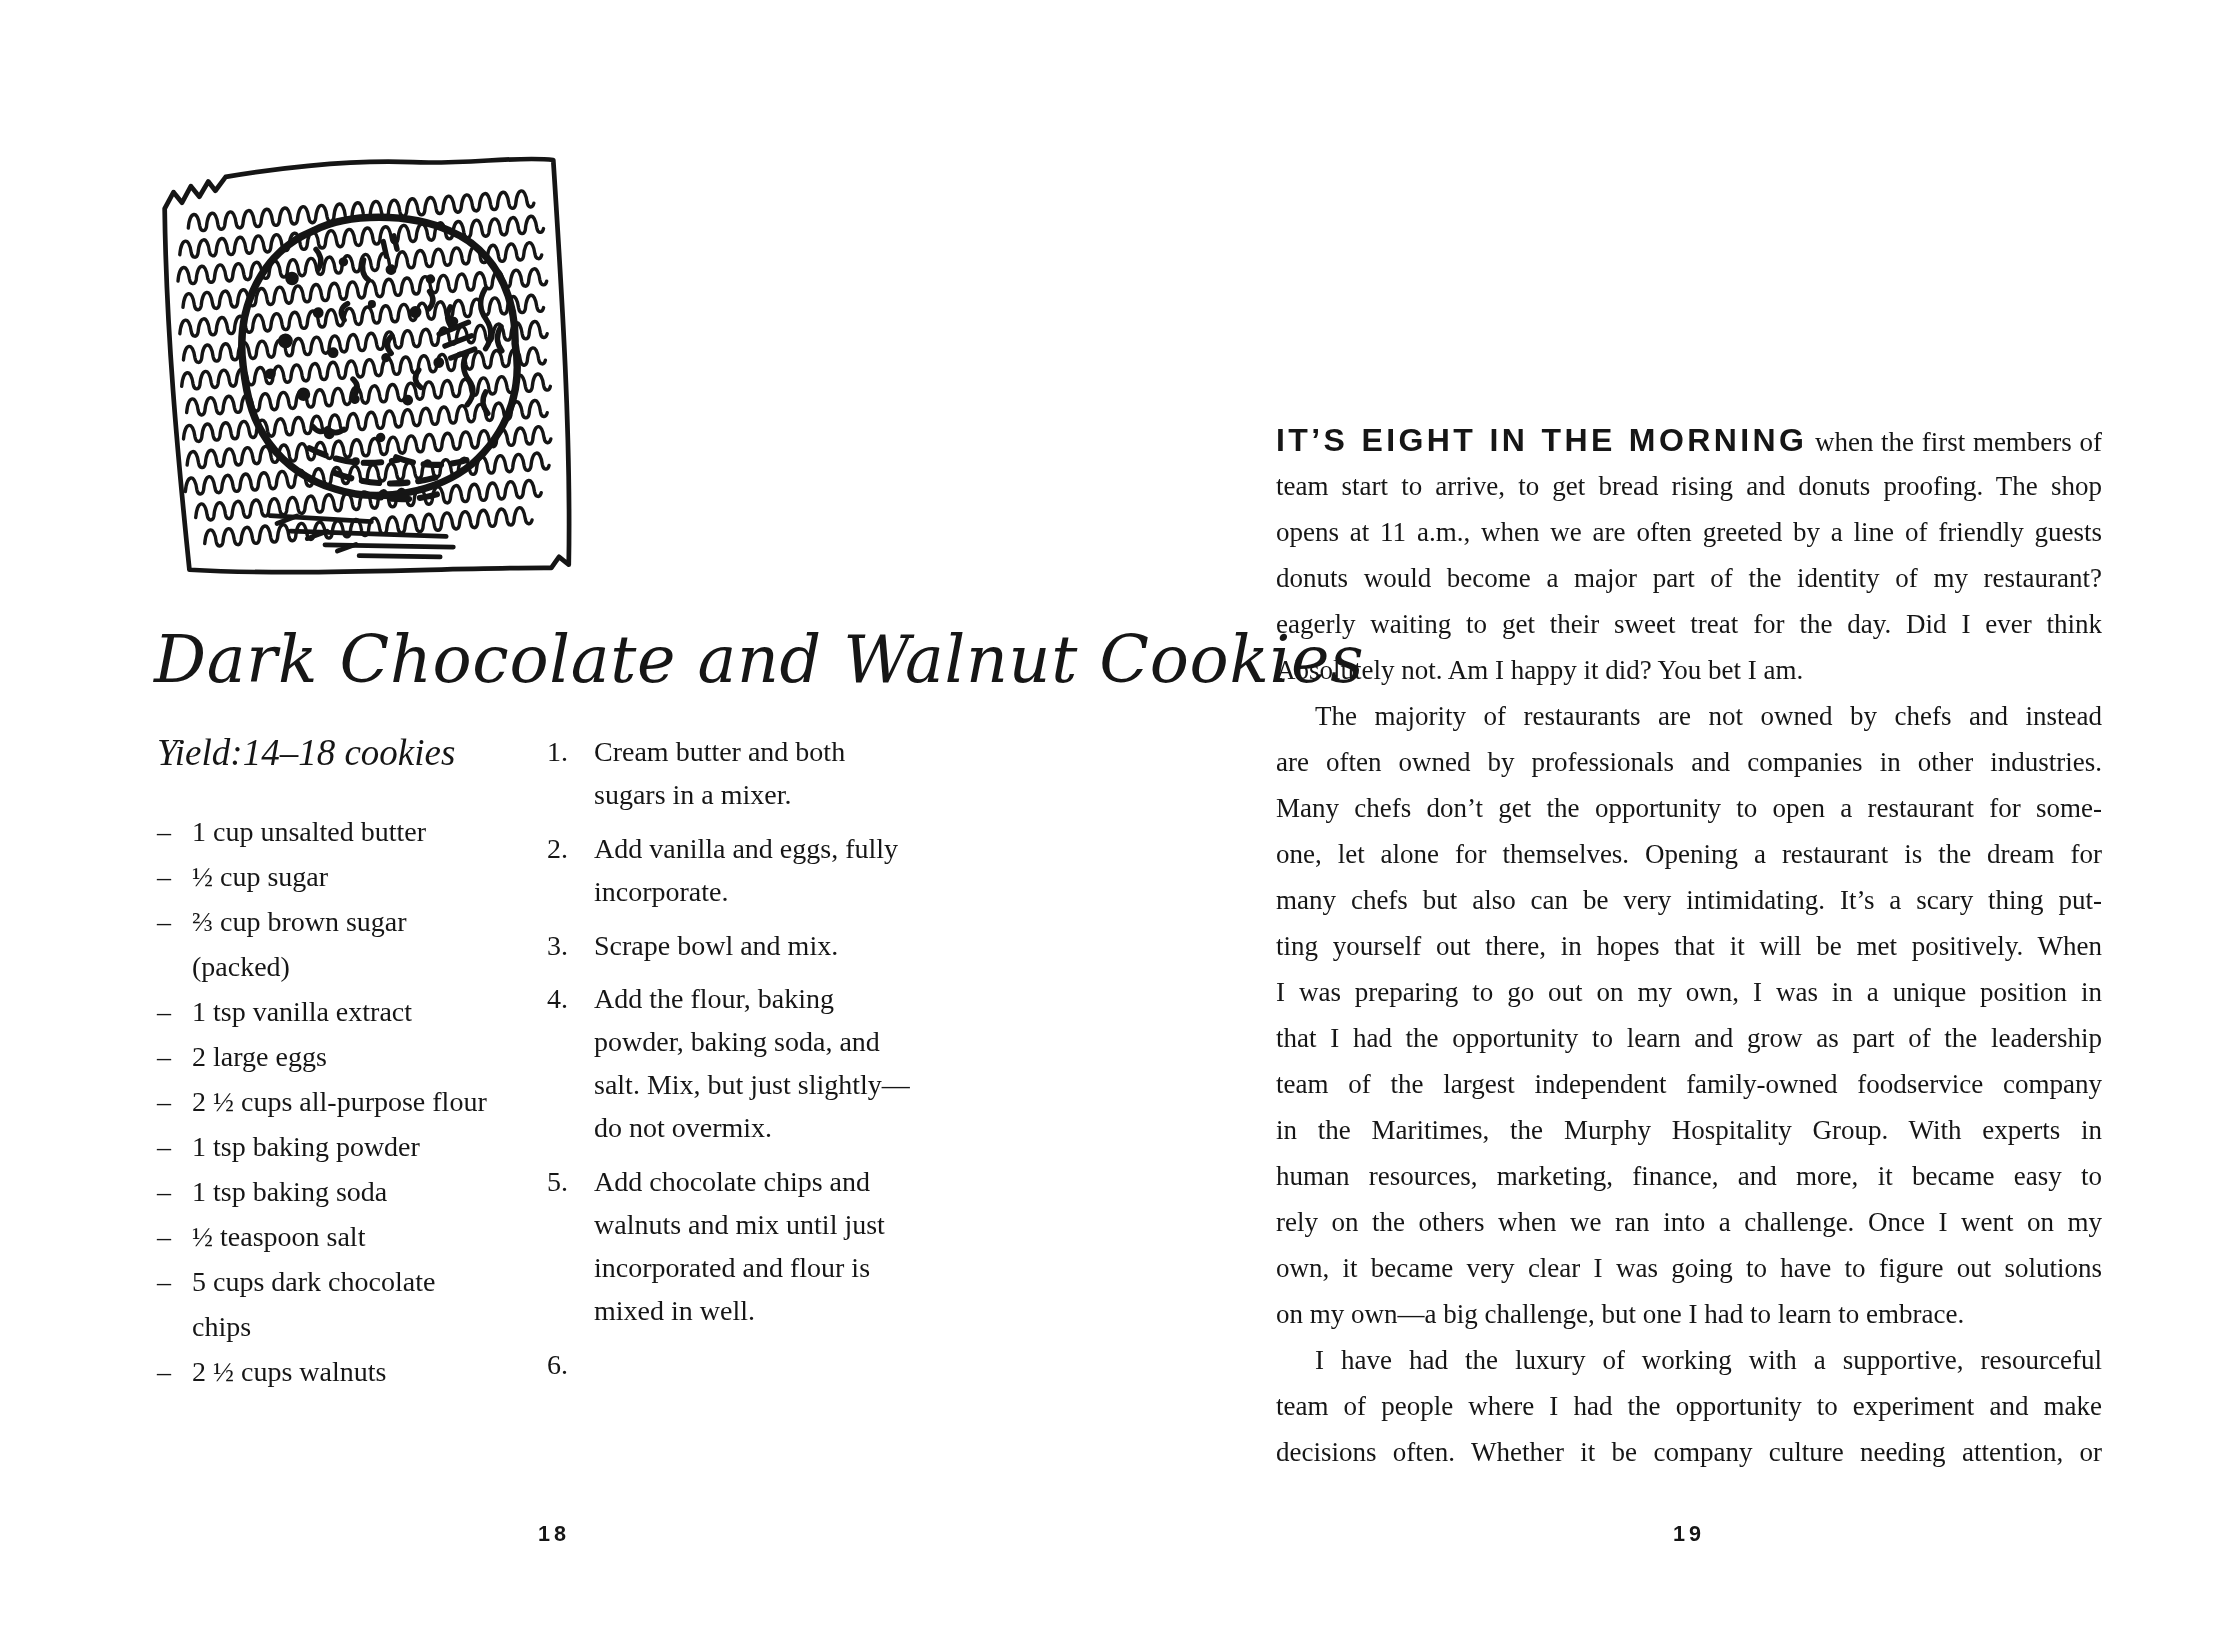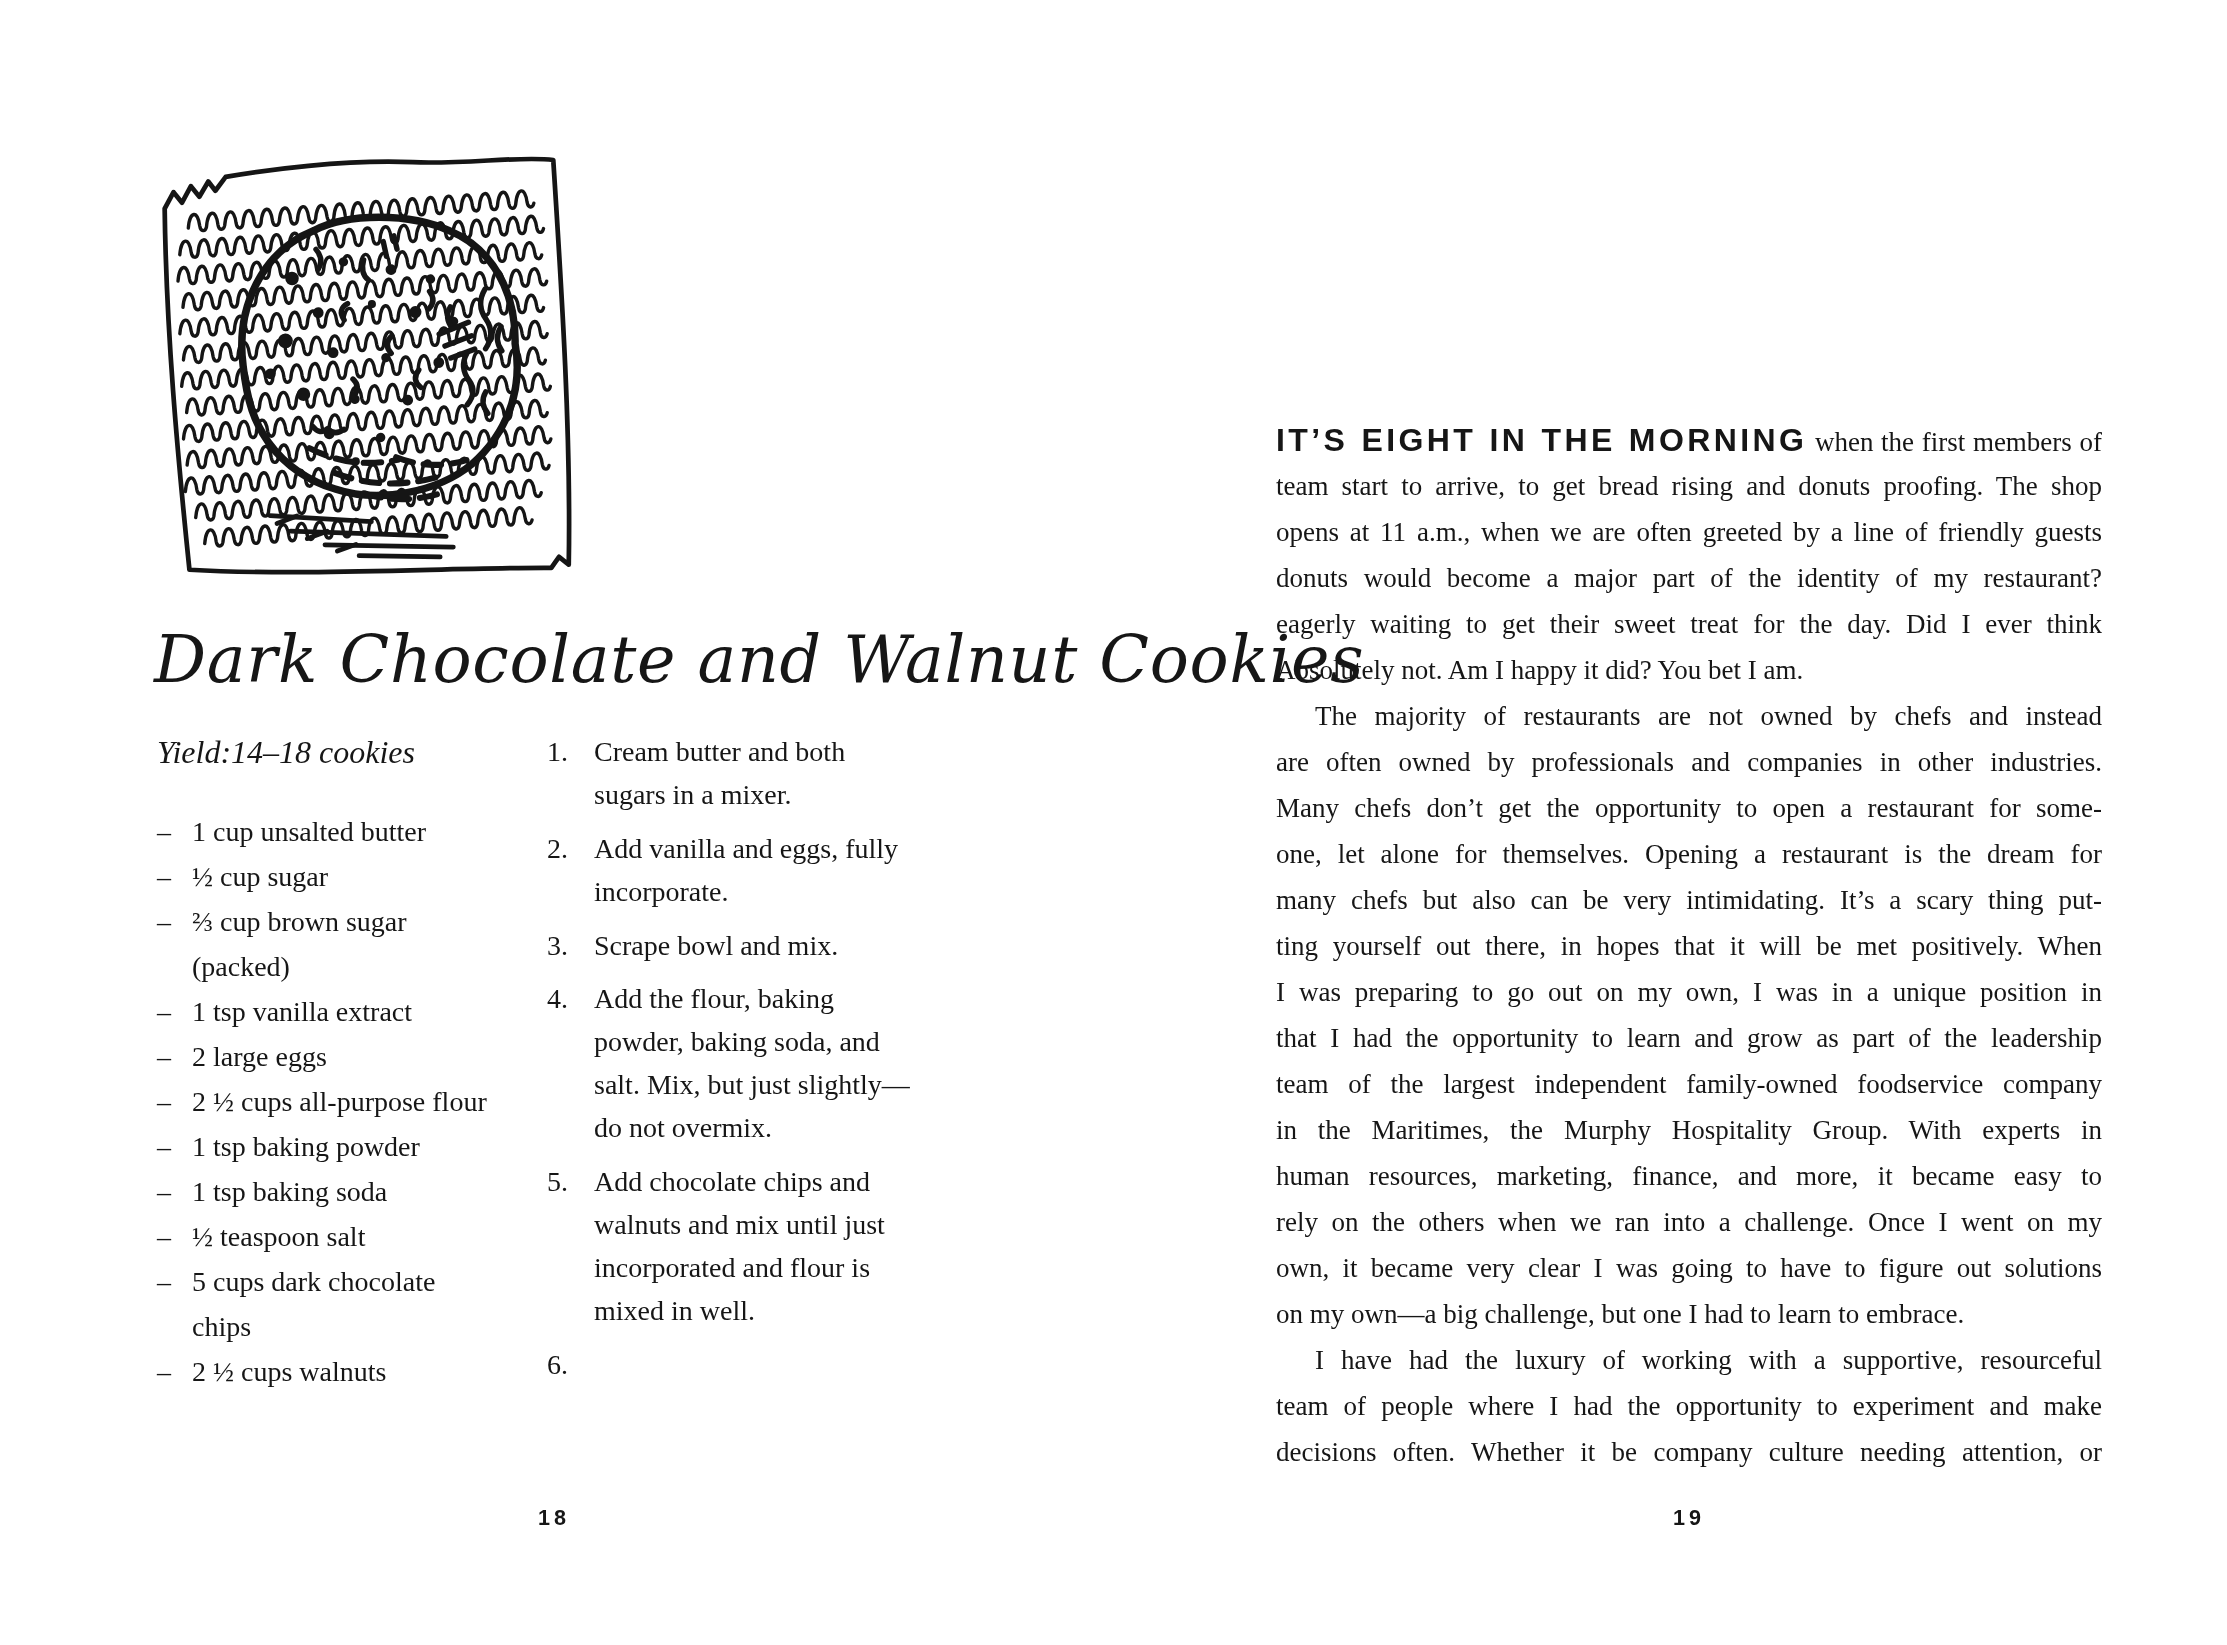--- a/index.html
+++ b/index.html
@@ -6,42 +6,42 @@
   body{width:2227px;height:1646px;position:relative;overflow:hidden;
        color:#161616;font-family:"Liberation Serif",serif;}
   .abs{position:absolute;}
   .spread{position:absolute;inset:0;background:#ffffff;}
 
   
   #illustration{left:150px;top:134px;width:449px;height:469px;}
   #recipe-title{left:154px;top:622px;width:803px;
     font-family:"DejaVu Serif",serif;font-style:italic;font-size:65px;
     letter-spacing:0.7px;white-space:nowrap;}
-  #yield-line{left:157px;top:730px;font-style:italic;font-size:32px;line-height:45px;}
+  #yield-line{left:157px;top:730px;font-style:italic;font-size:37px;line-height:45px;}
   #ingredient-list{left:157px;top:809px;width:388px;font-size:28px;}
   .ing{display:flex;line-height:45px;}
   .ing .dash{width:35px;flex:none;}
   .ing .txt{white-space:pre-line;}
   #instruction-list{left:547px;top:730px;width:422px;font-size:28px;}
   .step{display:flex;line-height:43px;margin-bottom:10.8px;}
   .step .num{width:35px;flex:none;}
   .step .txt{white-space:pre-line;margin-left:12px;}
 
   
   #essay{left:1276px;top:417px;width:826px;font-size:27px;}
   .tline{height:46px;line-height:46px;text-align:justify;text-align-last:justify;
          overflow:hidden;}
   .tline.ragged{text-align-last:left;}
   .tline.indent{text-indent:39px;}
   .lead{font-family:"Liberation Sans",sans-serif;font-weight:bold;
         font-size:32px;letter-spacing:3.4px;}
 
   
   .pagenum{font-family:"Liberation Sans",sans-serif;font-weight:bold;
-           font-size:21.6px;letter-spacing:4px;text-align:center;}
+           font-size:21.6px;letter-spacing:4px;text-align:center;margin-top:16px;}
   #pn-left{left:157px;top:1505px;width:794px;}
   #pn-right{left:1276px;top:1505px;width:826px;}
 
   svg .ink{stroke:#151515;fill:none;stroke-linecap:round;stroke-linejoin:round;}
 </style>
 </head>
 <body>
 
 <div class="spread">
 

